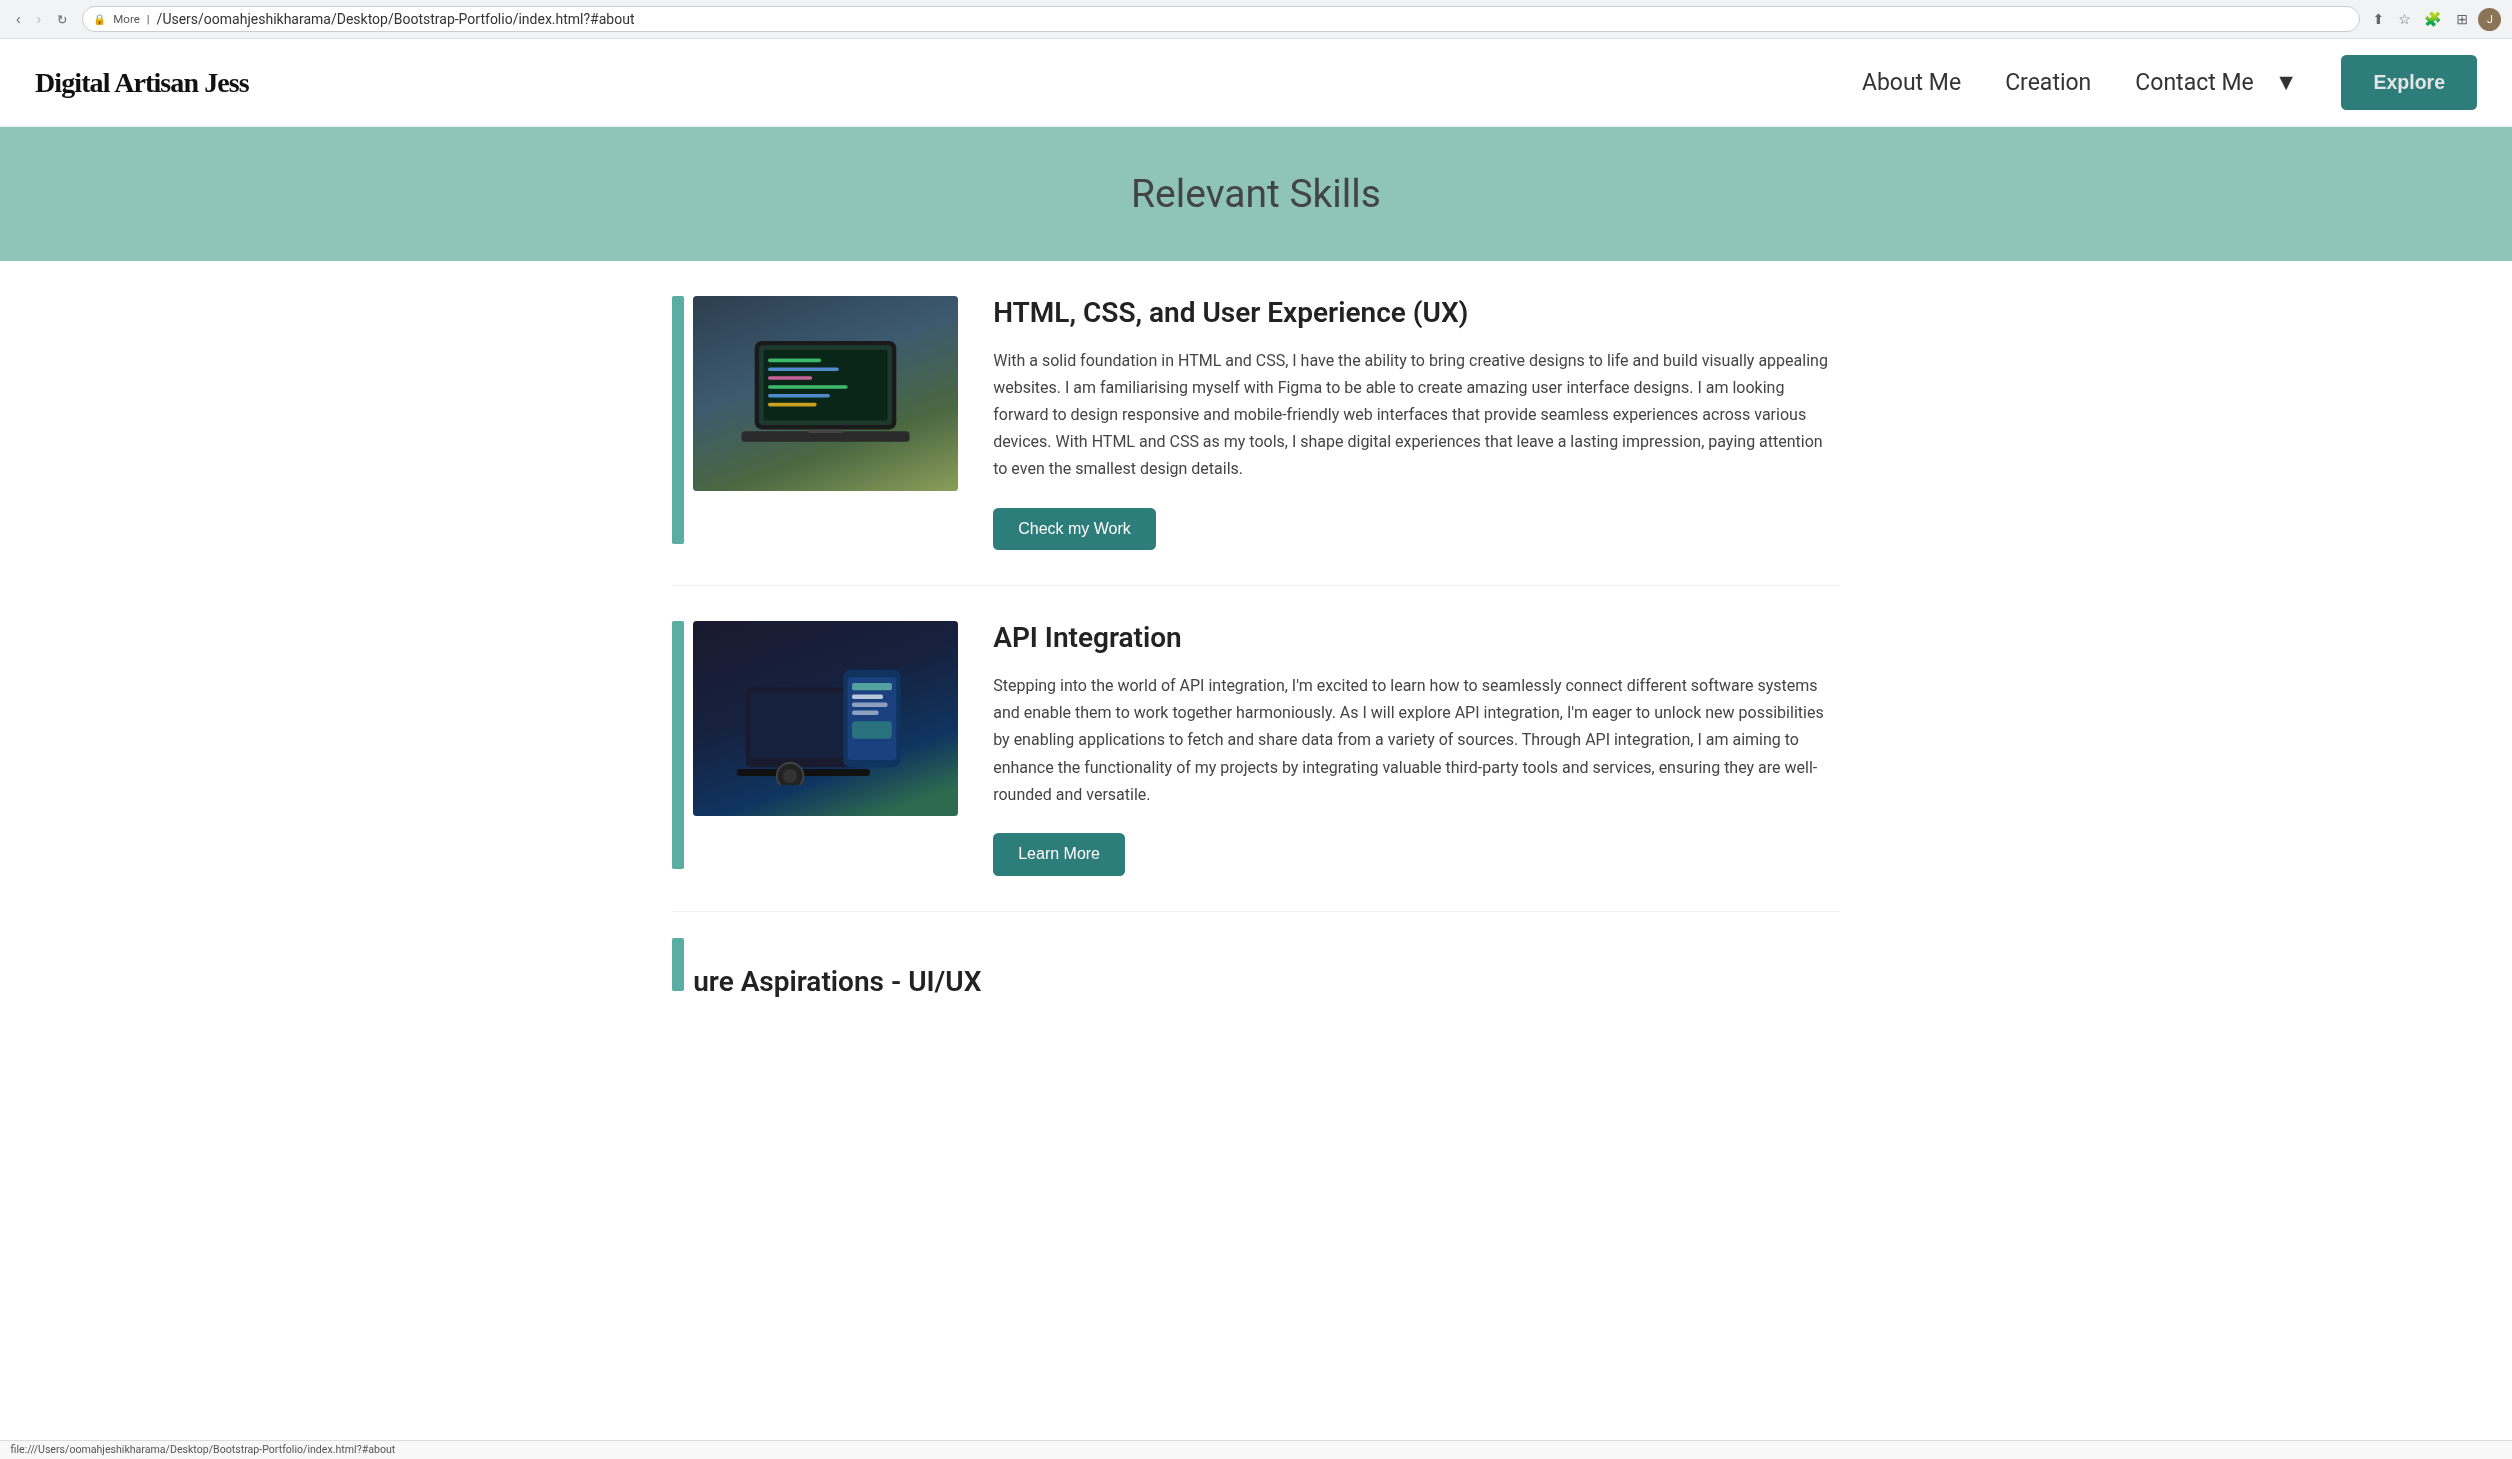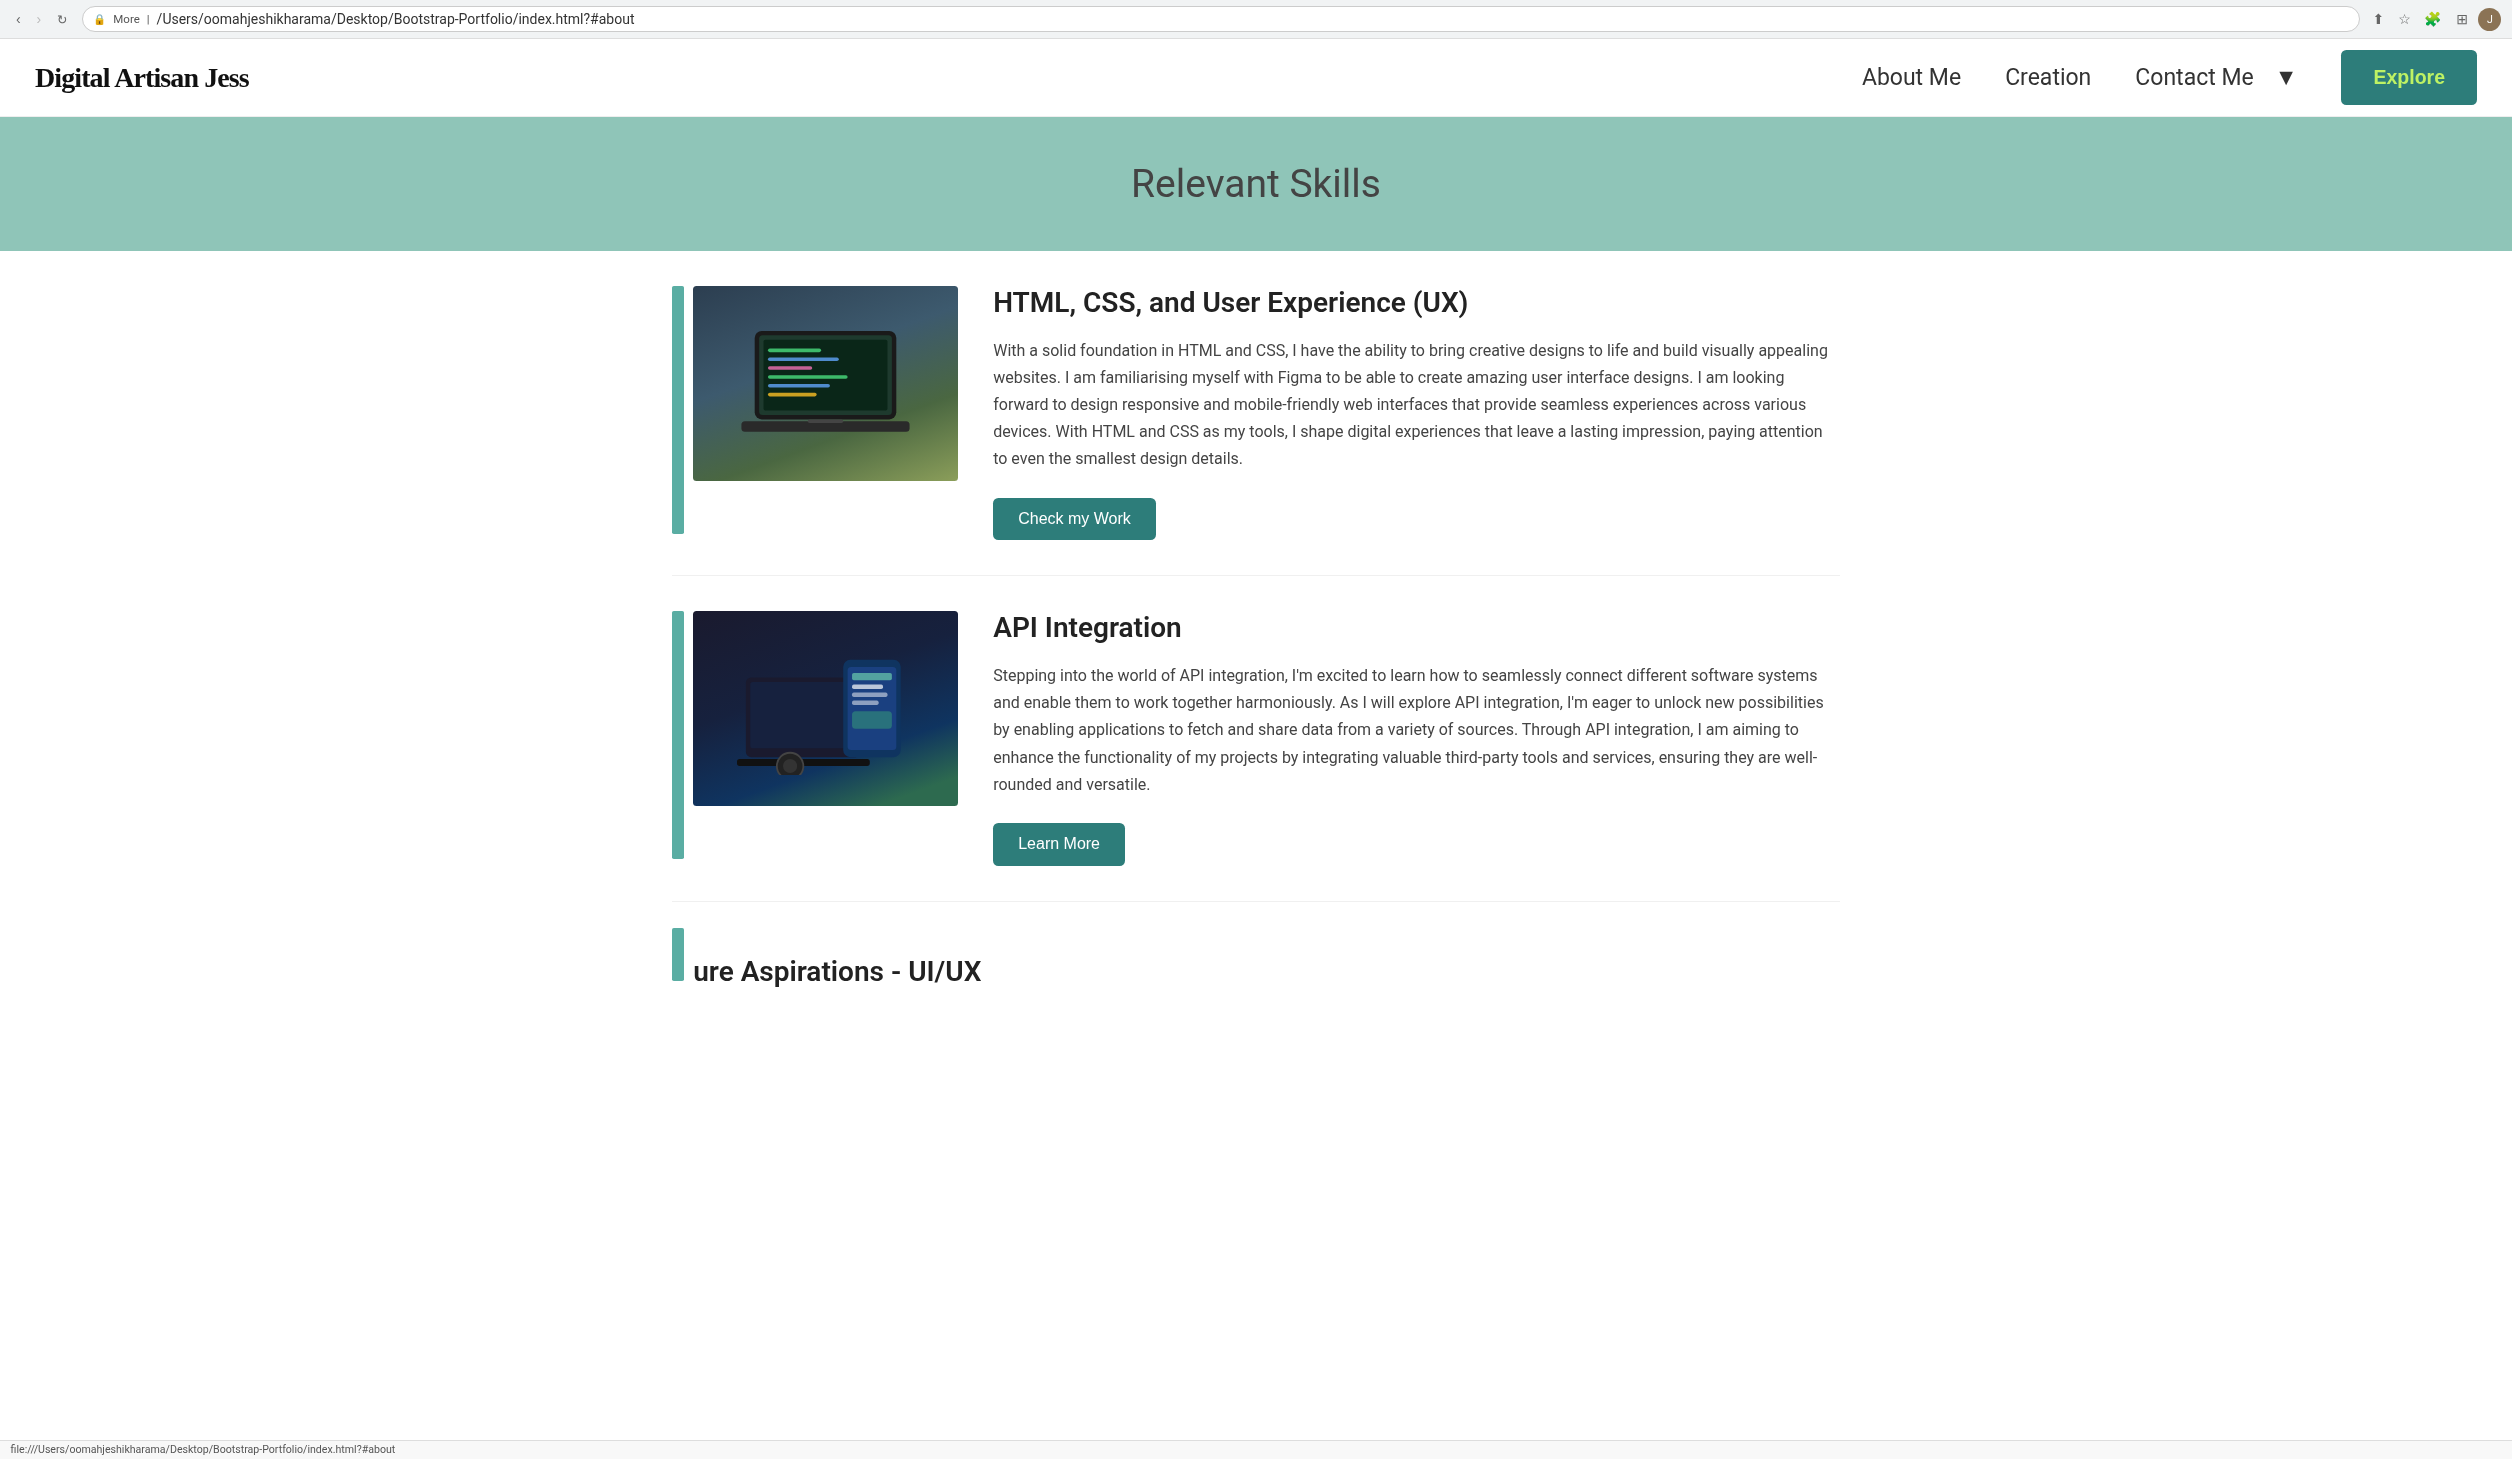--- a/index.html
+++ b/index.html
@@ -117,21 +117,21 @@
       right: 0;
       z-index: 100;
     }
 
     
     .navbar {
       display: flex;
       align-items: center;
       justify-content: space-between;
       padding: 0 35px;
-      height: 78px;
+      height: 88px;
       background: #fff;
       border-bottom: 0.9px solid #eee;
       position: relative;
     }
 
     .navbar-brand {
       font-size: 28px;
       font-weight: 900;
       color: #111;
       font-family: Georgia, serif;
@@ -153,21 +153,21 @@
     }
 
     .nav-link-dropdown {
       display: flex;
       align-items: center;
       gap: 21px;
     }
 
     .explore-btn {
       background: #2d7d7a;
-      color: #bef264;
+      color: #e5e5e5;
       border: none;
       padding: 16px 32px;
       font-size: 19.5px;
       font-weight: 600;
       border-radius: 5.3px;
       cursor: pointer;
     }
 
     
     .skills-header {

